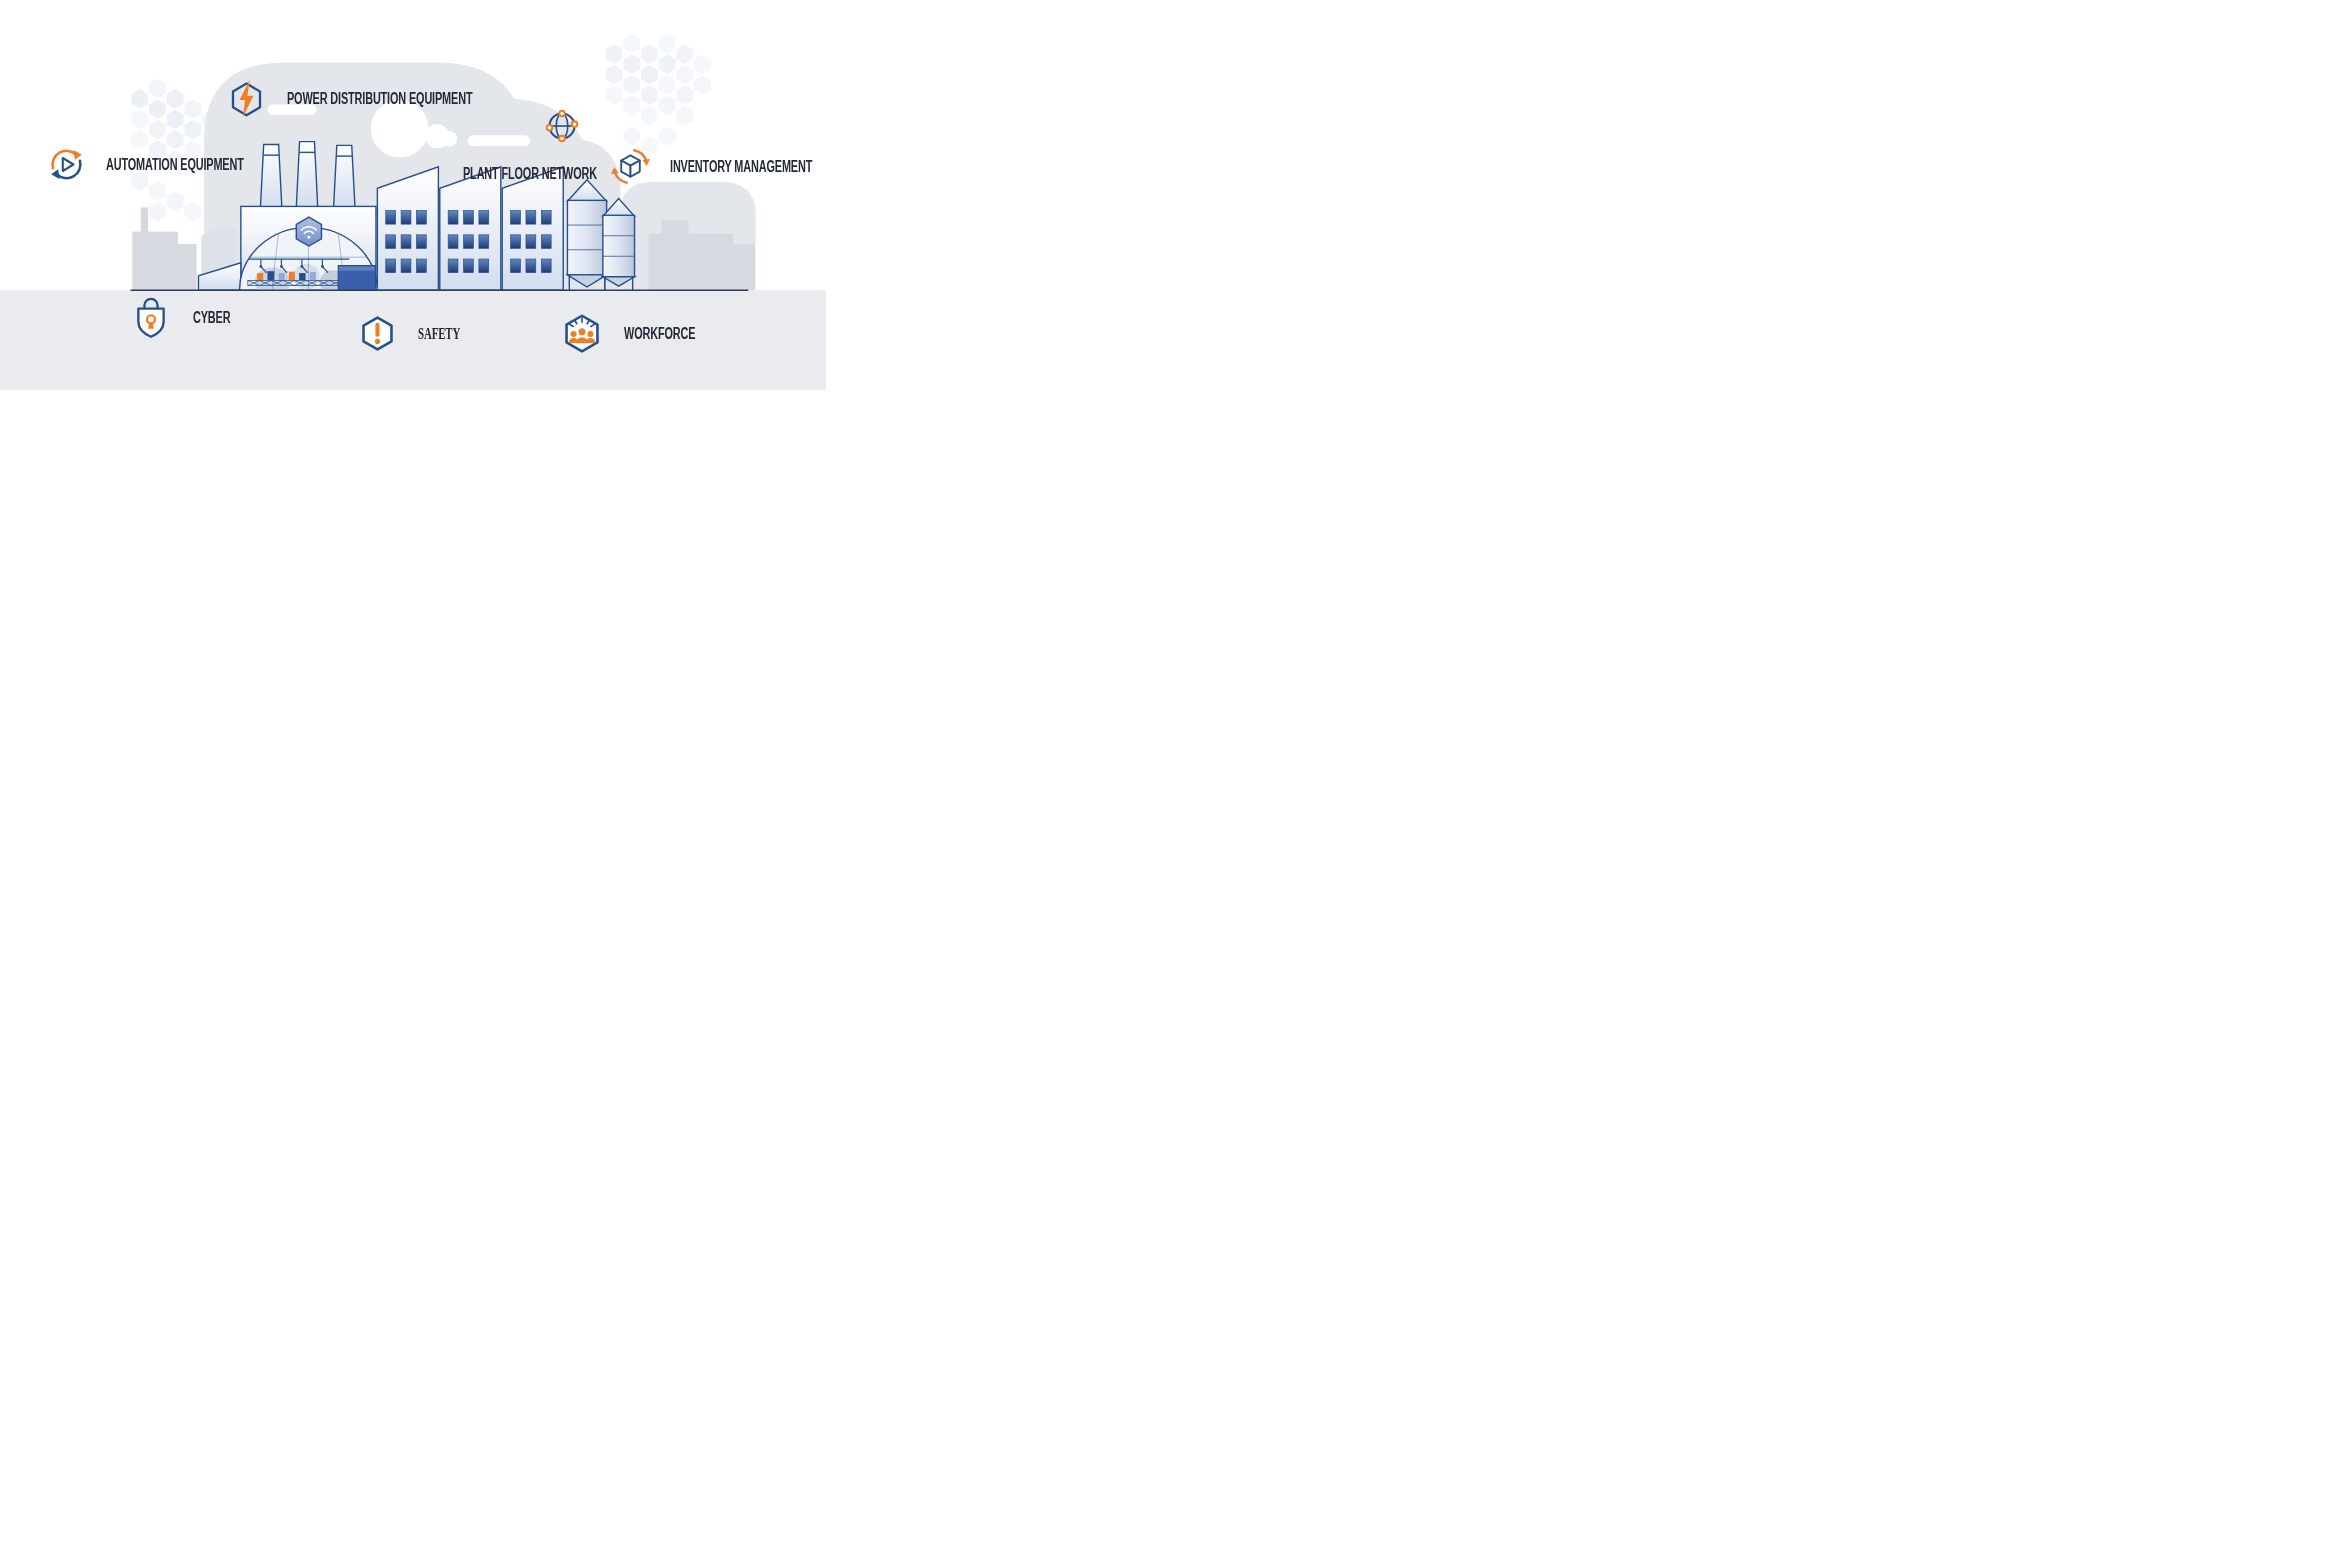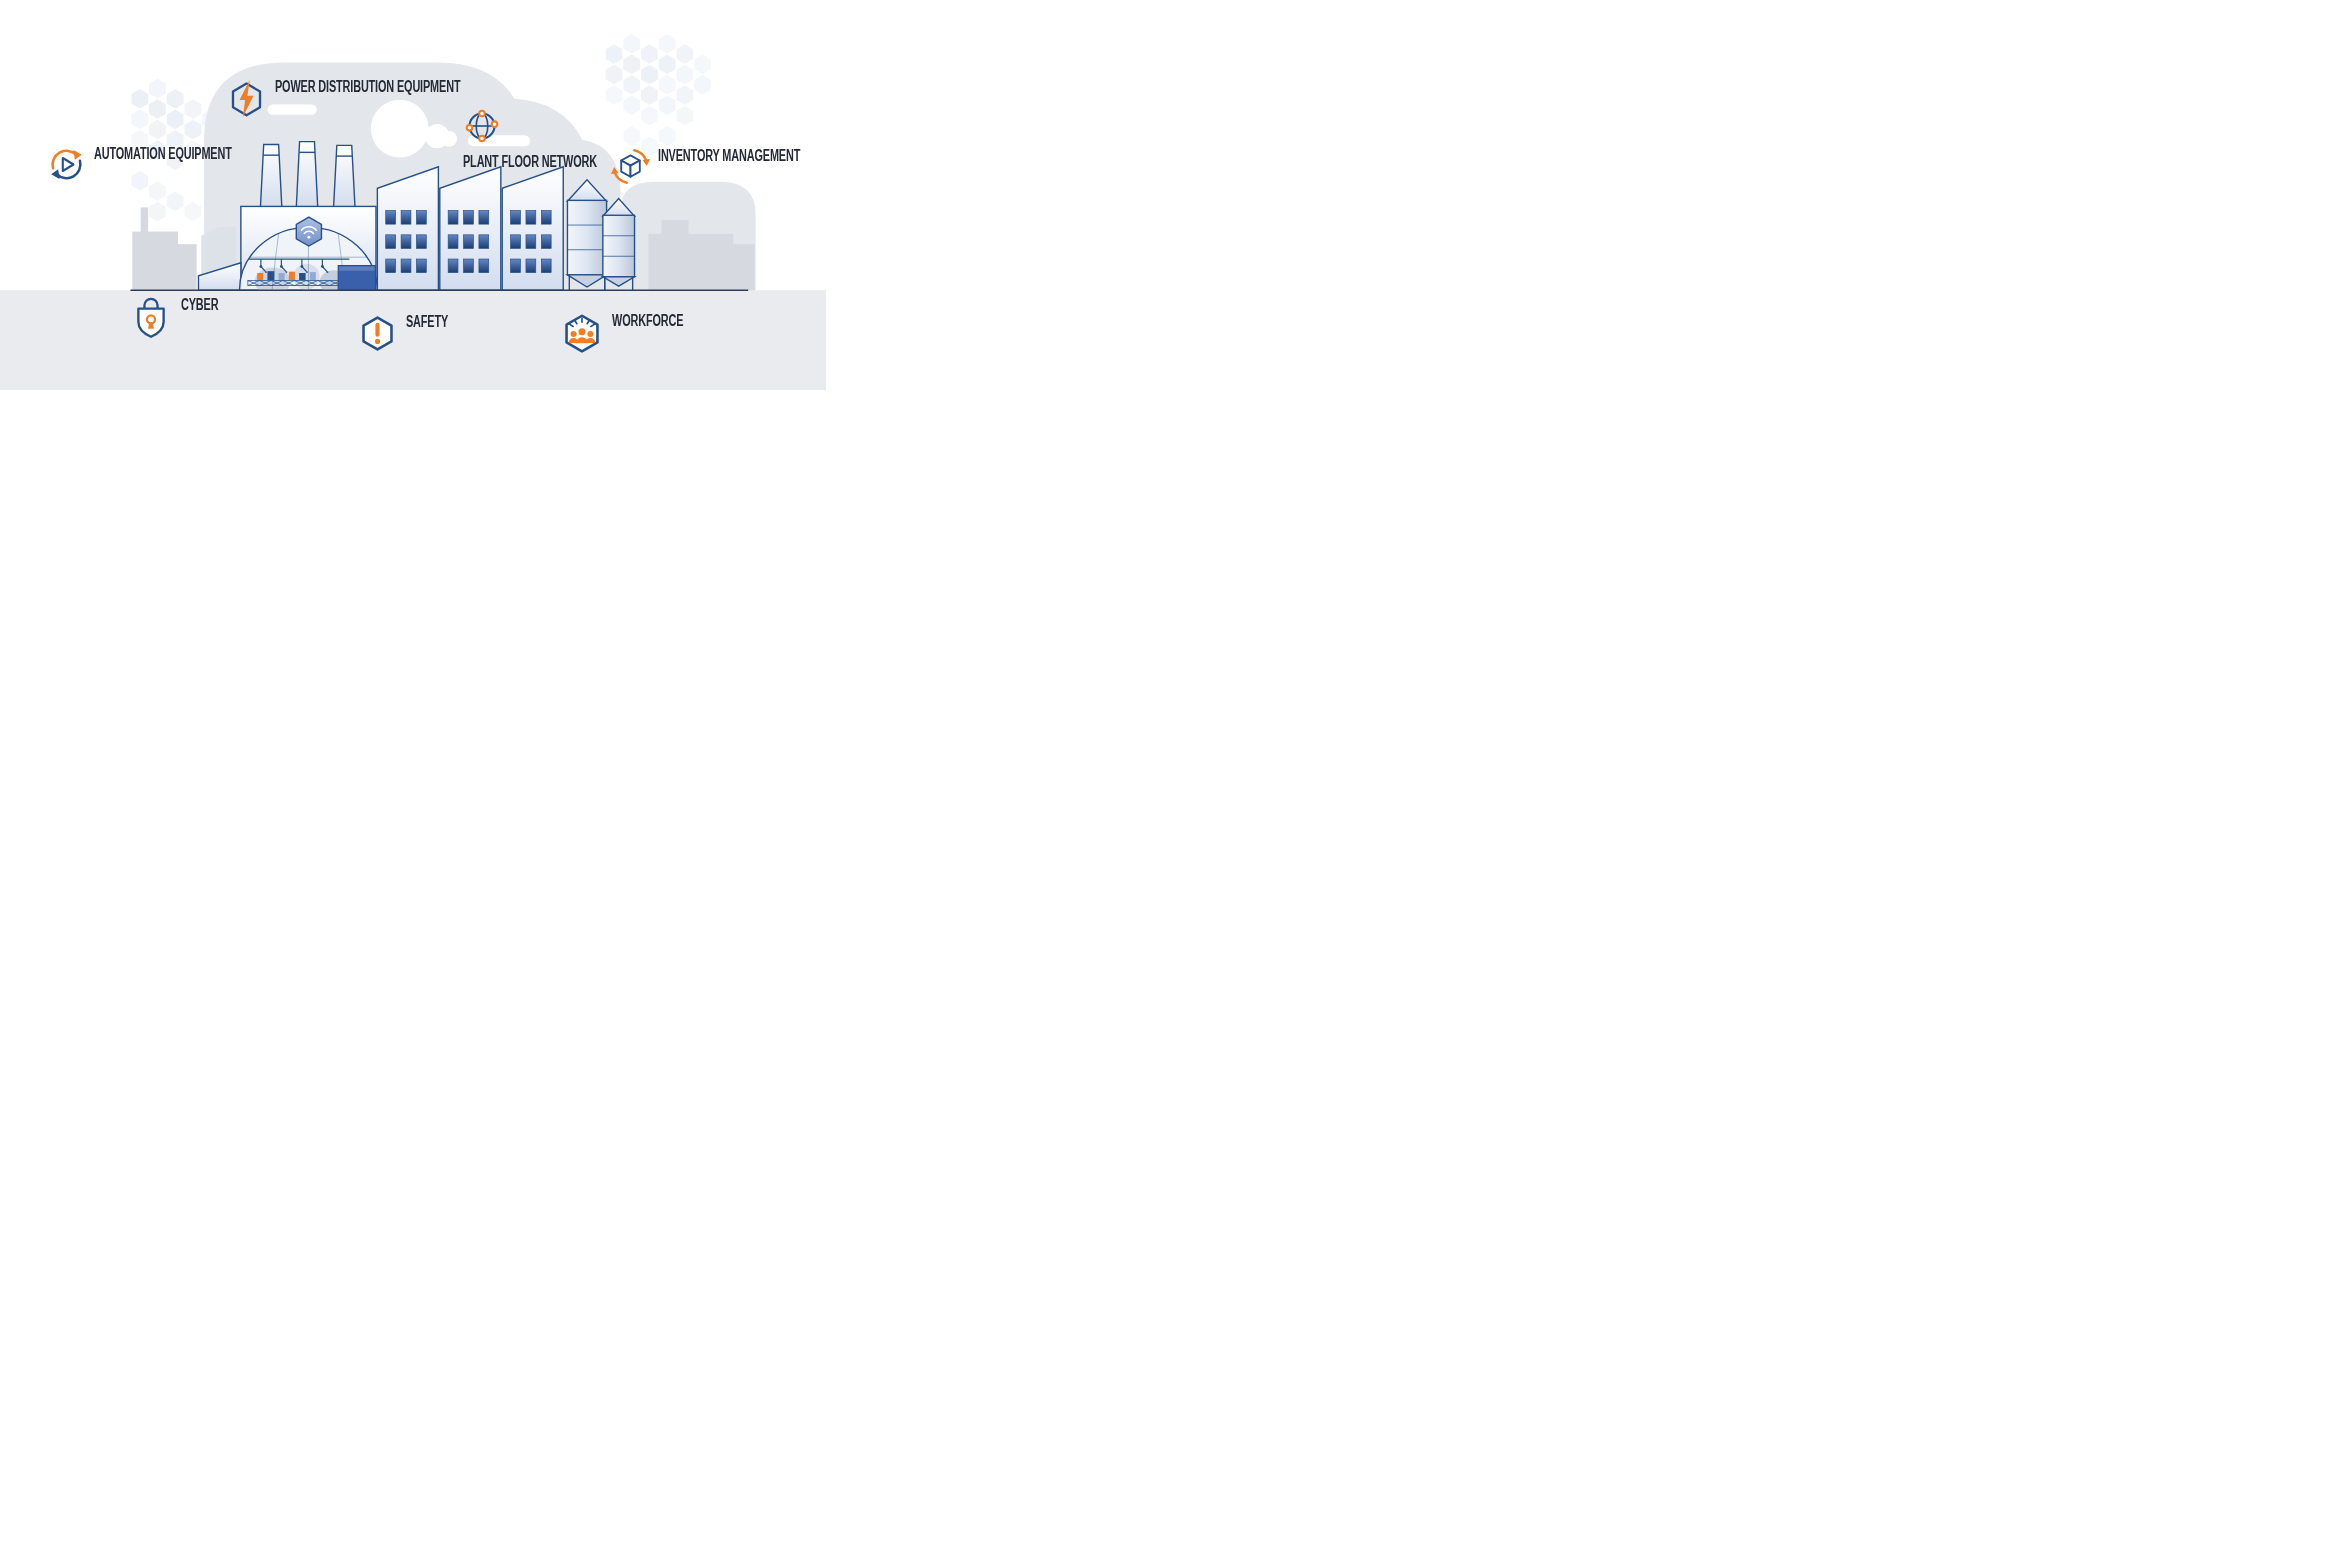--- a/index.html
+++ b/index.html
@@ -7,21 +7,22 @@
     position:relative;
     width:826px; height:390px;
     background:#ffffff;
     overflow:hidden;
     font-family:"Liberation Sans", sans-serif;
   }
   .scene { position:absolute; left:0; top:0; }
   .callout {
     position:absolute;
     display:flex;
-    gap:8px;
+    align-items:center;
+    gap:20px;
   }
   .callout .label {
     font-weight:bold;
     font-size:16px;
     letter-spacing:-0.2px;
     color:#242936;
     white-space:nowrap;
     transform:scaleX(0.68);
     transform-origin:left center;
   }
@@ -317,21 +318,21 @@
   <div class="callout" style="left:129px; top:296px;">
     <svg class="icon" width="44" height="44" viewBox="0 0 94 94">
       <path d="M 33 27 V 20 a 14 14 0 0 1 28 0 v 7" stroke="#27508a" stroke-width="5" fill="none" stroke-linecap="round"></path>
       <path d="M 20 27 H 74 V 55 C 74 71 61 81 47 87 C 33 81 20 71 20 55 Z" fill="#ffffff" stroke="#27508a" stroke-width="5" stroke-linejoin="round"></path>
       <circle cx="47" cy="50" r="8.5" fill="#ffffff" stroke="#f07e27" stroke-width="5"></circle>
       <path d="M 43 56 L 51 56 L 53 70 L 41 70 Z" fill="#f07e27"></path>
     </svg>
     <span class="label">CYBER</span>
   </div>
 
-  <div class="callout" style="left:357px; top:313px;">
+  <div class="callout" style="left:357px; top:313px;font-family:Liberation Serif, serif;">
     <svg class="icon" width="41" height="41" viewBox="0 0 88 88">
       <polygon points="44,10 74,27 74,61 44,78 14,61 14,27" fill="#ffffff" stroke="#27508a" stroke-width="5.5" stroke-linejoin="round"></polygon>
       <rect x="39.5" y="21" width="9" height="30" rx="4.5" fill="#f07e27"></rect>
       <circle cx="44" cy="61" r="5.5" fill="#f07e27"></circle>
     </svg>
     <span class="label">SAFETY</span>
   </div>
 
   <div class="callout" style="left:560px; top:312px;">
     <svg class="icon" width="44" height="44" viewBox="0 0 94 94">

